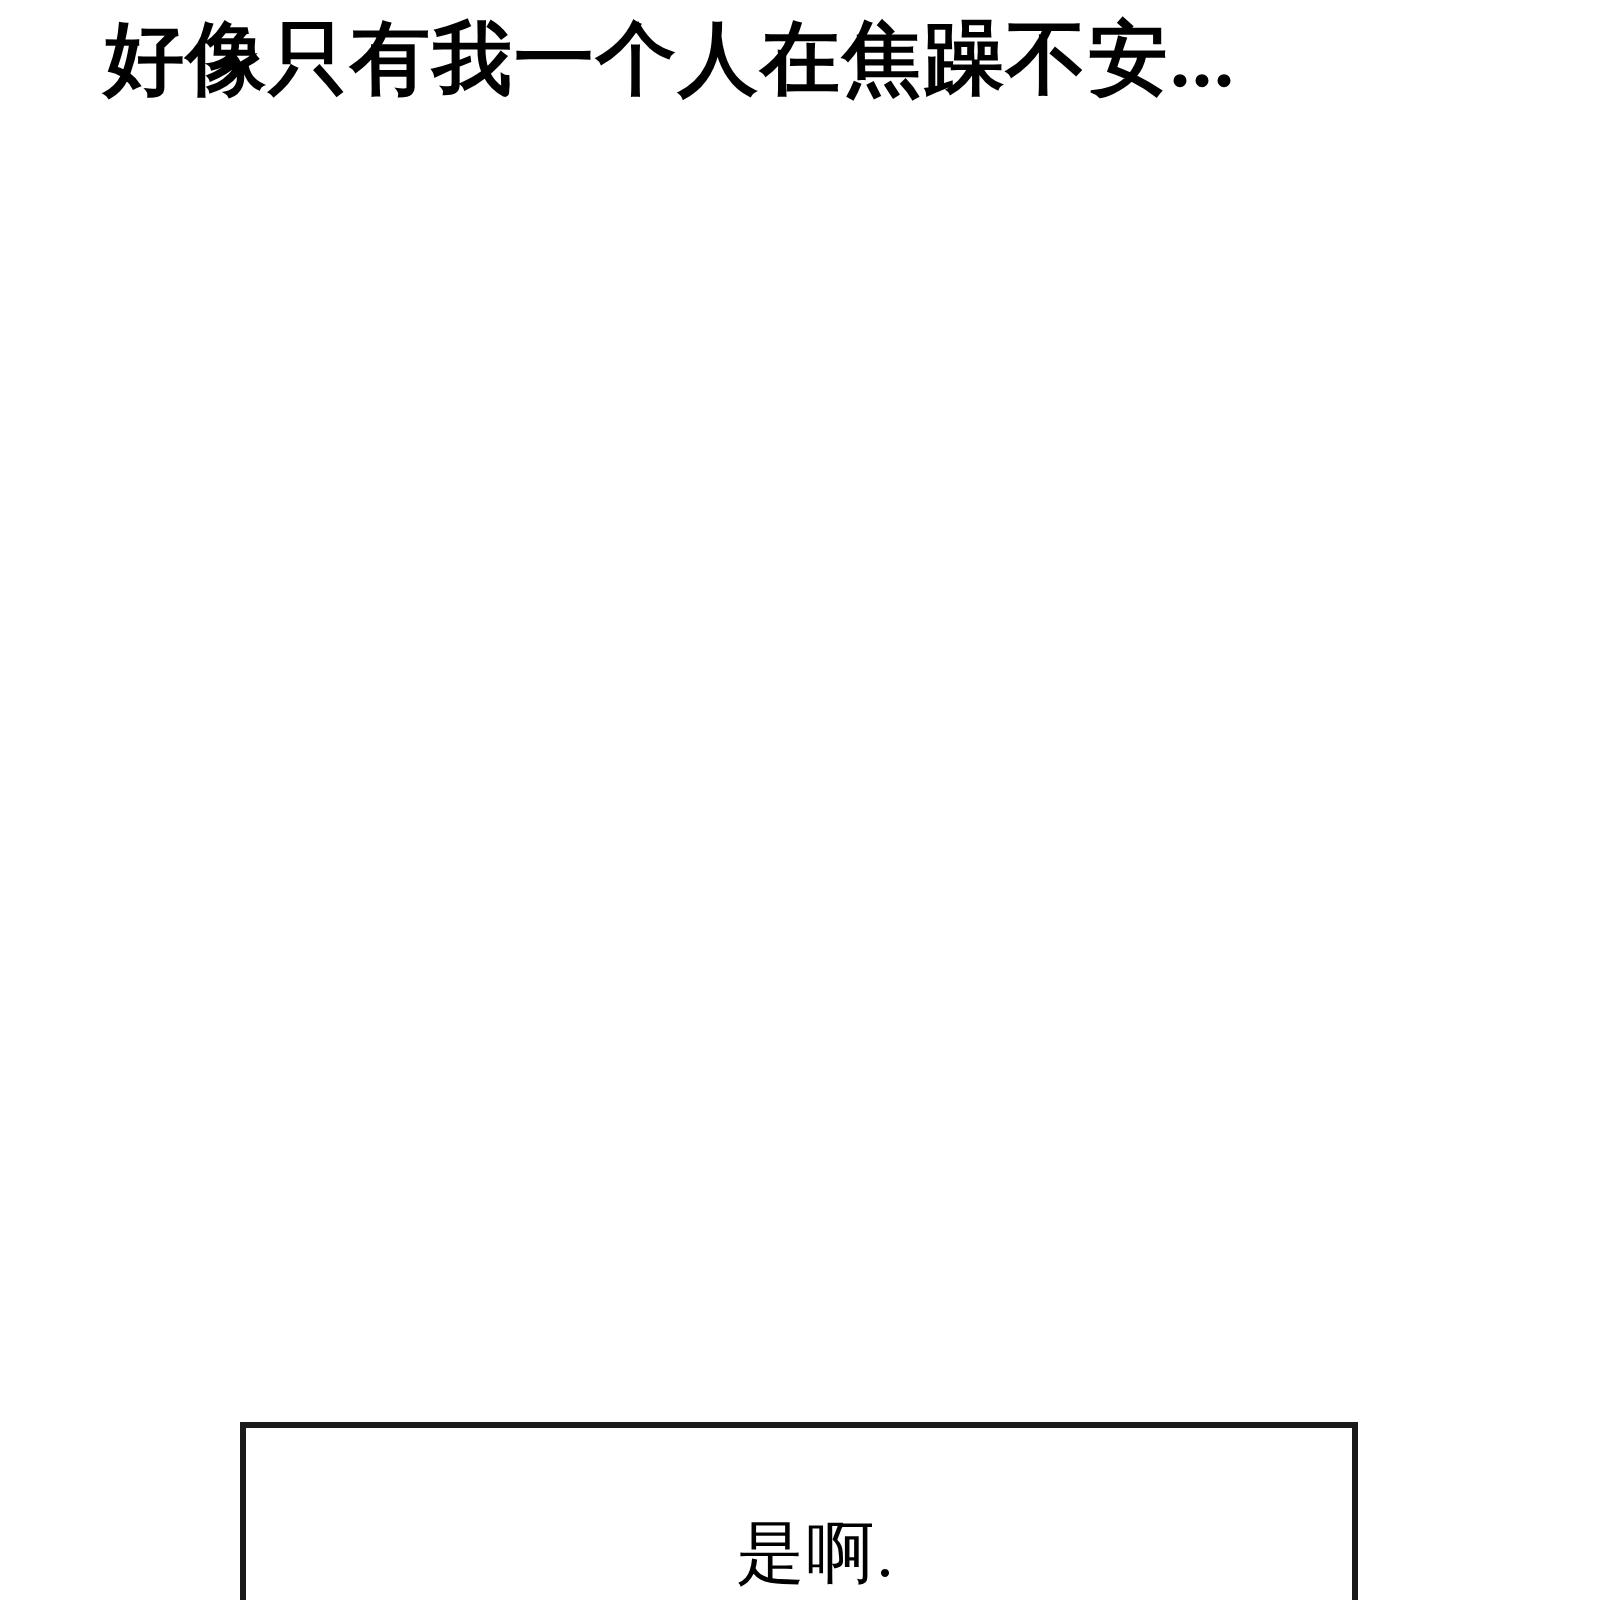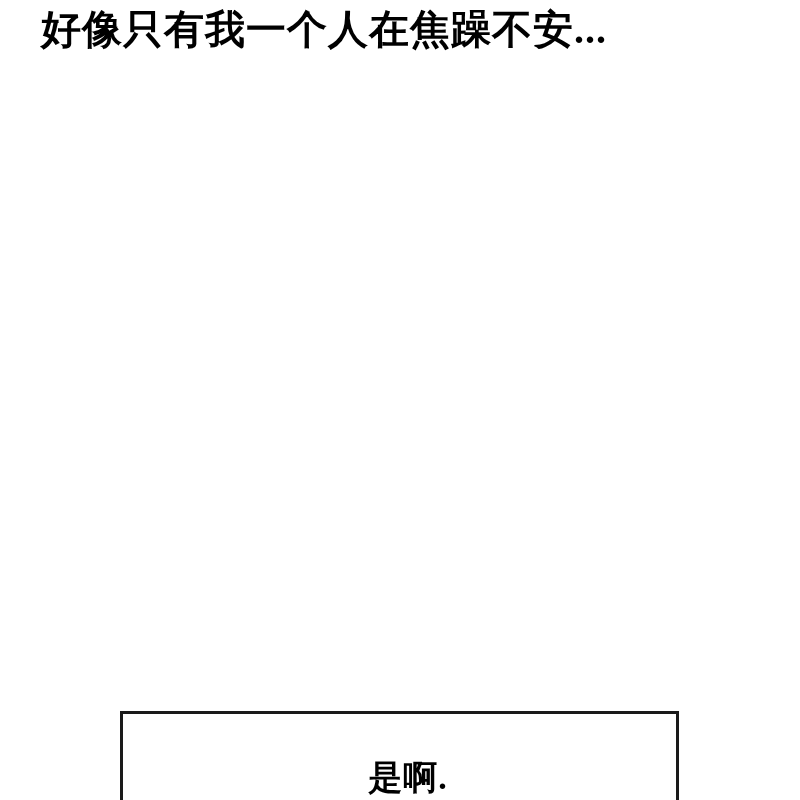--- a/index.html
+++ b/index.html
@@ -10,21 +10,21 @@
     width: 800px;
     height: 800px;
     position: relative;
     overflow: hidden;
     background: #ffffff;
     font-family: "Liberation Serif", "DejaVu Serif", serif;
   }
   .narration {
     position: absolute;
     top: 6px;
-    left: 4px;
+    left: 15px;
     width: 640px;
     text-align: center;
     font-size: 40px;
     line-height: 1.2;
     font-weight: bold;
     color: #000000;
     letter-spacing: 1px;
     white-space: nowrap;
   }
   .dialog-box {
@@ -36,21 +36,21 @@
     box-sizing: border-box;
     border: 3px solid #1a1a1a;
     background: #ffffff;
     text-align: center;
   }
   .dialog-text {
     display: block;
     margin-top: 47px;
     font-size: 34px;
     line-height: 1;
-    font-weight: bold;
+    font-weight: normal;
     color: #000000;
     letter-spacing: 1px;
     padding-left: 17px;
   }
 </style>
 </head>
 <body>
 
 <div class="narration">好像只有我一个人在焦躁不安...</div>
 

